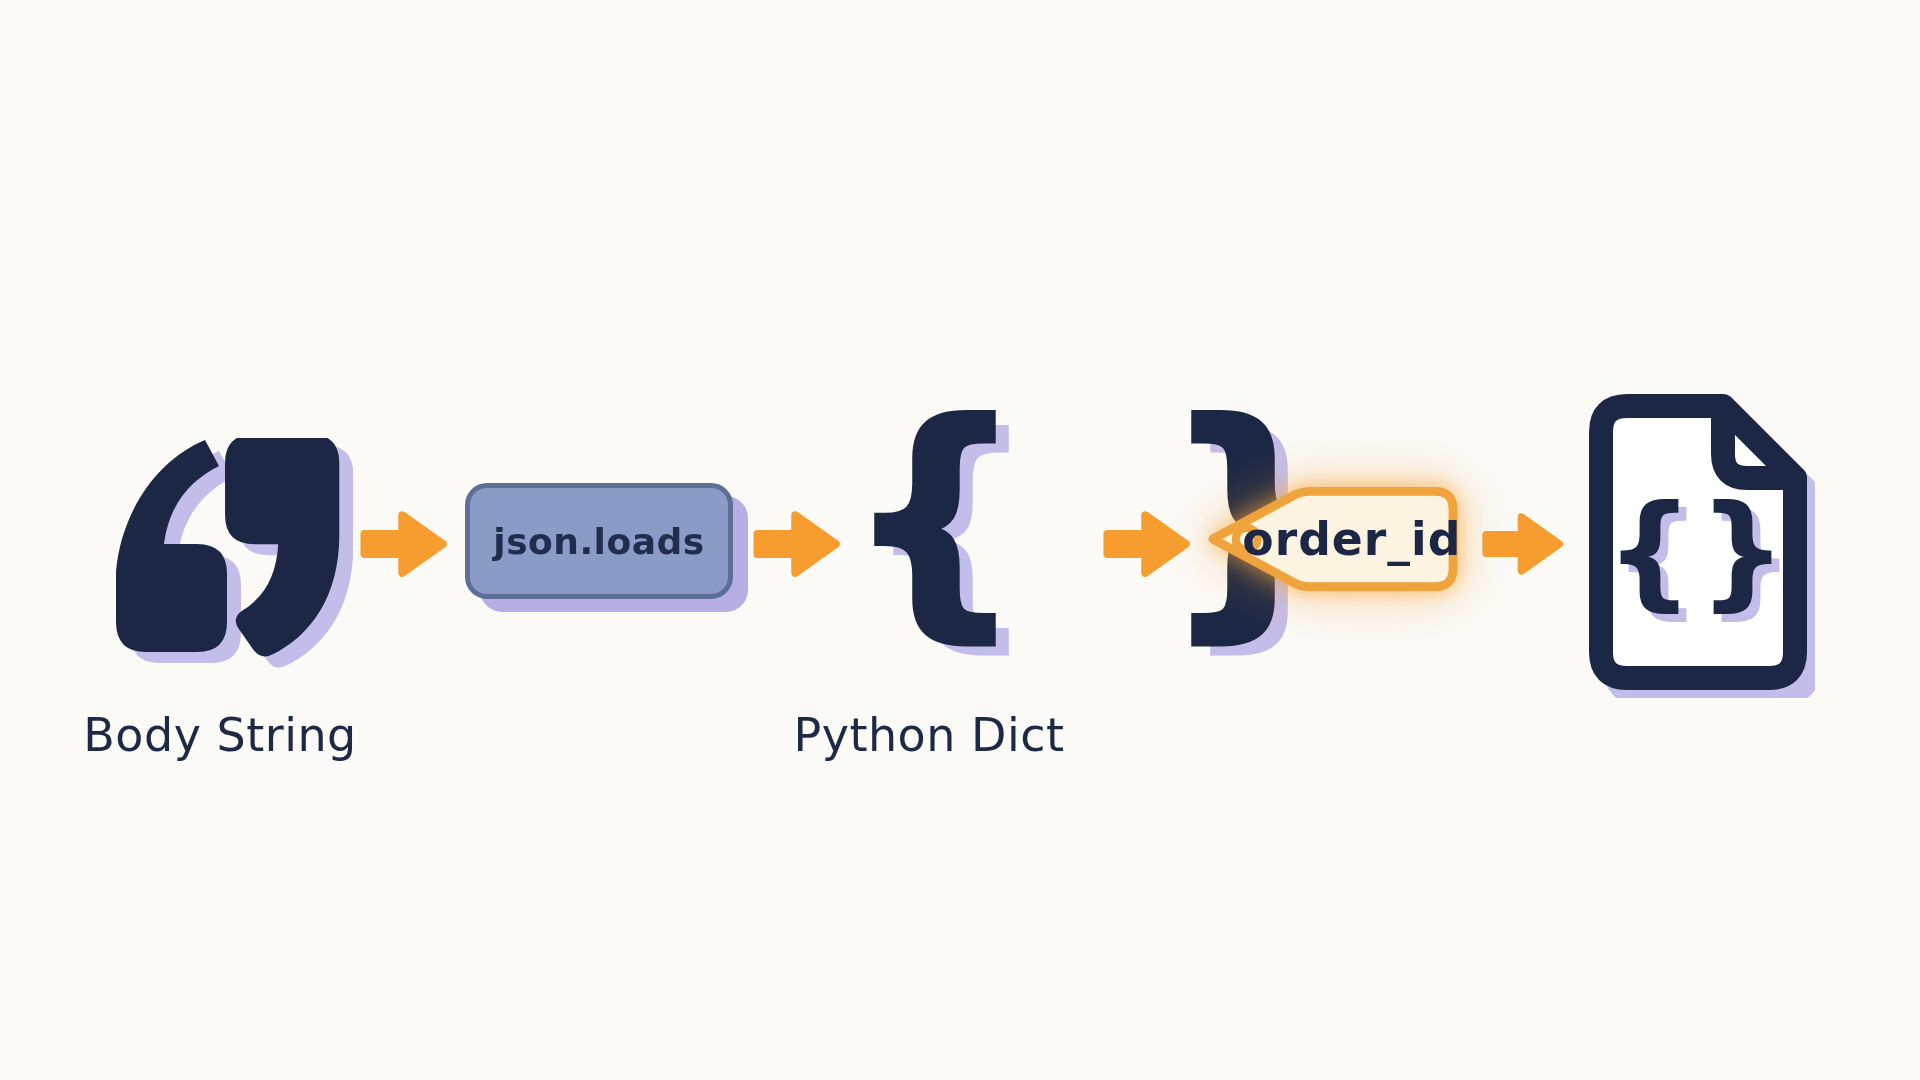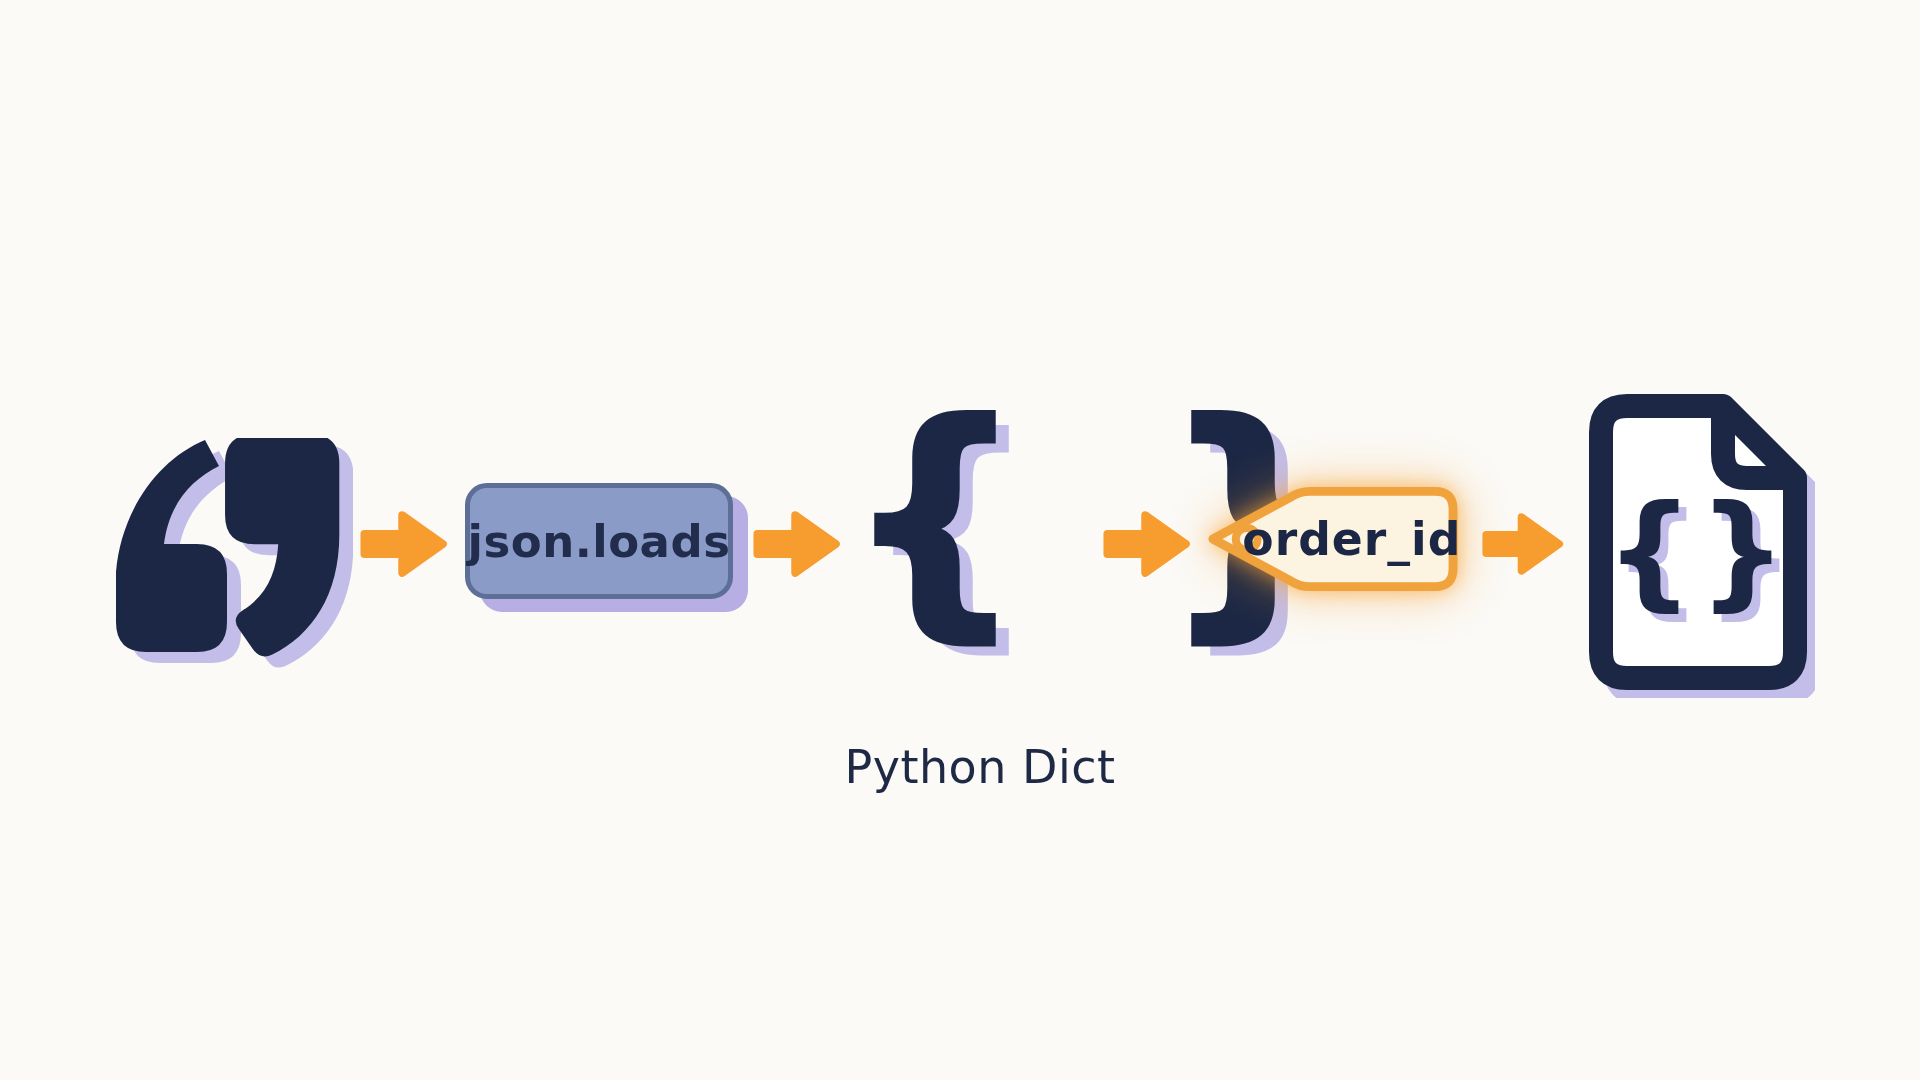--- a/index.html
+++ b/index.html
@@ -30,21 +30,21 @@
     left:465px;top:483px;
     width:268px;height:116px;
     box-sizing:border-box;
     background:#8a9bc7;
     border:5px solid #5d6e97;
     border-radius:22px;
     box-shadow:15px 13px 0 0 #b7aee3;
     display:flex;align-items:center;justify-content:center;
   }
   .process-box .box-label{
-    font-size:45px;
+    font-size:36px;
     font-weight:bold;
     letter-spacing:0.5px;
     color:#222d4d;
   }
 
   
   .braces{
     position:absolute;
     left:846px;top:392px;
     width:250px;
@@ -71,35 +71,36 @@
   <svg class="abs" style="left:103px;top:438px;" width="250" height="232" viewBox="0 0 250 232" aria-hidden="true">
     <g fill="#c2bde9" transform="translate(14,11)">
       <path d="M102 2 C 54 22 18 74 13 134 L 13 184 Q 13 214 43 214 L 94 214 Q 124 214 124 184 L 124 136 Q 124 106 94 106 L 61 106 C 66 66 88 42 116 28 L 102 2 Z"></path>
       <path d="M160 2 L 216 2 Q 246 2 246 32 L 246 104 C 246 166 218 206 178 226 Q 166 232 158 220 L 144 200 Q 136 189 148 181 C 172 166 182 144 184 114 L 160 114 Q 130 114 130 84 L 130 32 Q 130 2 160 2 Z" transform="translate(-6,-6) scale(0.985)"></path>
     </g>
     <g fill="#1b2745">
       <path d="M102 2 C 54 22 18 74 13 134 L 13 184 Q 13 214 43 214 L 94 214 Q 124 214 124 184 L 124 136 Q 124 106 94 106 L 61 106 C 66 66 88 42 116 28 L 102 2 Z"></path>
       <path d="M160 2 L 216 2 Q 246 2 246 32 L 246 104 C 246 166 218 206 178 226 Q 166 232 158 220 L 144 200 Q 136 189 148 181 C 172 166 182 144 184 114 L 160 114 Q 130 114 130 84 L 130 32 Q 130 2 160 2 Z" transform="translate(-6,-6) scale(0.985)"></path>
     </g>
   </svg>
+  <div class="node-label" style="left:60px;">Body String</div>
 
   <svg class="abs" style="left:360px;top:502px;" width="90" height="84" viewBox="0 0 100 84" aria-hidden="true">
     <polygon points="5,31 47,31 47,10 92,42 47,74 47,53 5,53" fill="#f79d2f" stroke="#f79d2f" stroke-width="9" stroke-linejoin="round"></polygon>
   </svg>
 
   <div class="process-box">
     <span class="box-label">json.loads</span>
   </div>
 
   <svg class="abs" style="left:753px;top:502px;" width="90" height="84" viewBox="0 0 100 84" aria-hidden="true">
     <polygon points="5,31 47,31 47,10 92,42 47,74 47,53 5,53" fill="#f79d2f" stroke="#f79d2f" stroke-width="9" stroke-linejoin="round"></polygon>
   </svg>
 
   <div class="braces">{ }</div>
-  <div class="node-label" style="left:820px;margin-top:32px;">Python Dict</div>
+  <div class="node-label" style="left:769px;">Python Dict</div>
 
   <svg class="abs" style="left:1103px;top:502px;" width="90" height="84" viewBox="0 0 100 84" aria-hidden="true">
     <polygon points="5,31 47,31 47,10 92,42 47,74 47,53 5,53" fill="#f79d2f" stroke="#f79d2f" stroke-width="9" stroke-linejoin="round"></polygon>
   </svg>
 
   <svg class="abs tag-svg" style="left:1203px;top:486px;" width="258" height="106" viewBox="0 0 260 106" aria-hidden="true">
     <path d="M10 53 L88 11 Q97 5 108 5 L234 5 Q252 5 252 23 L252 83 Q252 101 234 101 L108 101 Q97 101 88 95 Z" fill="#fdf3e1" stroke="#f0a33c" stroke-width="9" stroke-linejoin="round"></path>
     <circle cx="44" cy="53" r="11" fill="#fdf3e1" stroke="#f0a33c" stroke-width="8"></circle>
     <text x="150" y="69" text-anchor="middle" font-size="46" font-weight="bold" font-family="DejaVu Sans, sans-serif" fill="#1b2745" letter-spacing="1">order_id</text>
   </svg>

